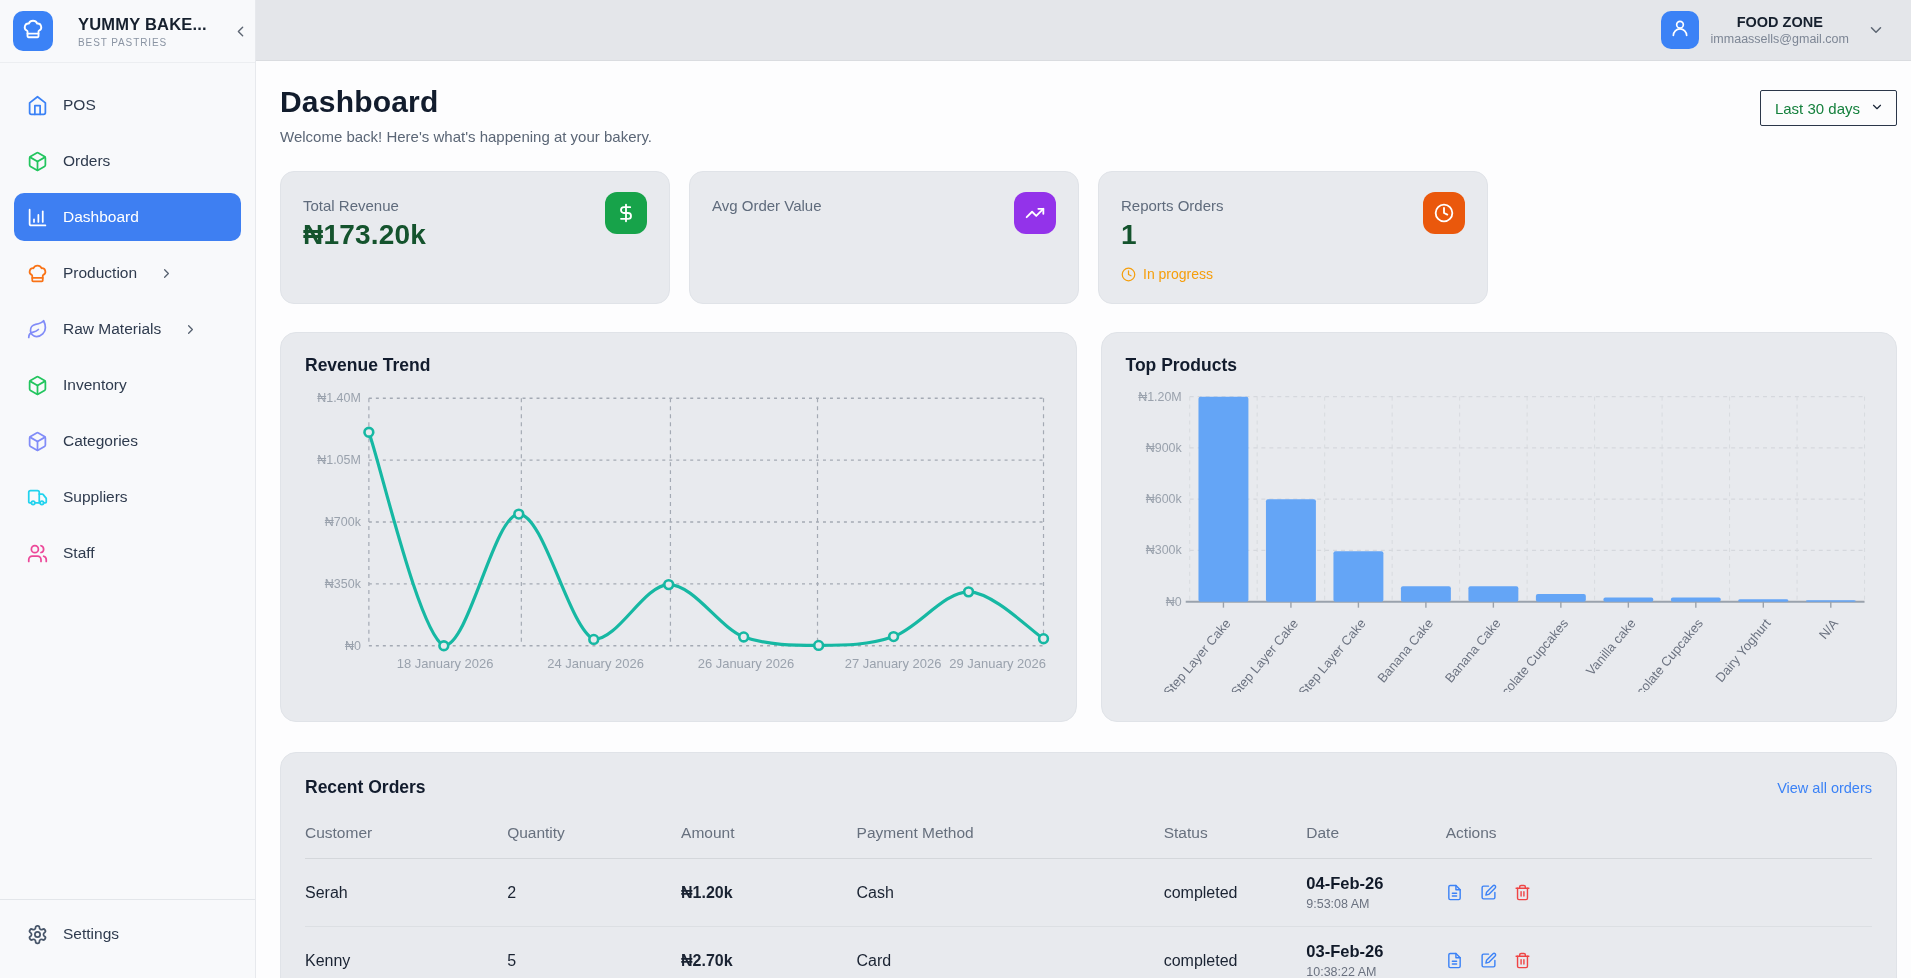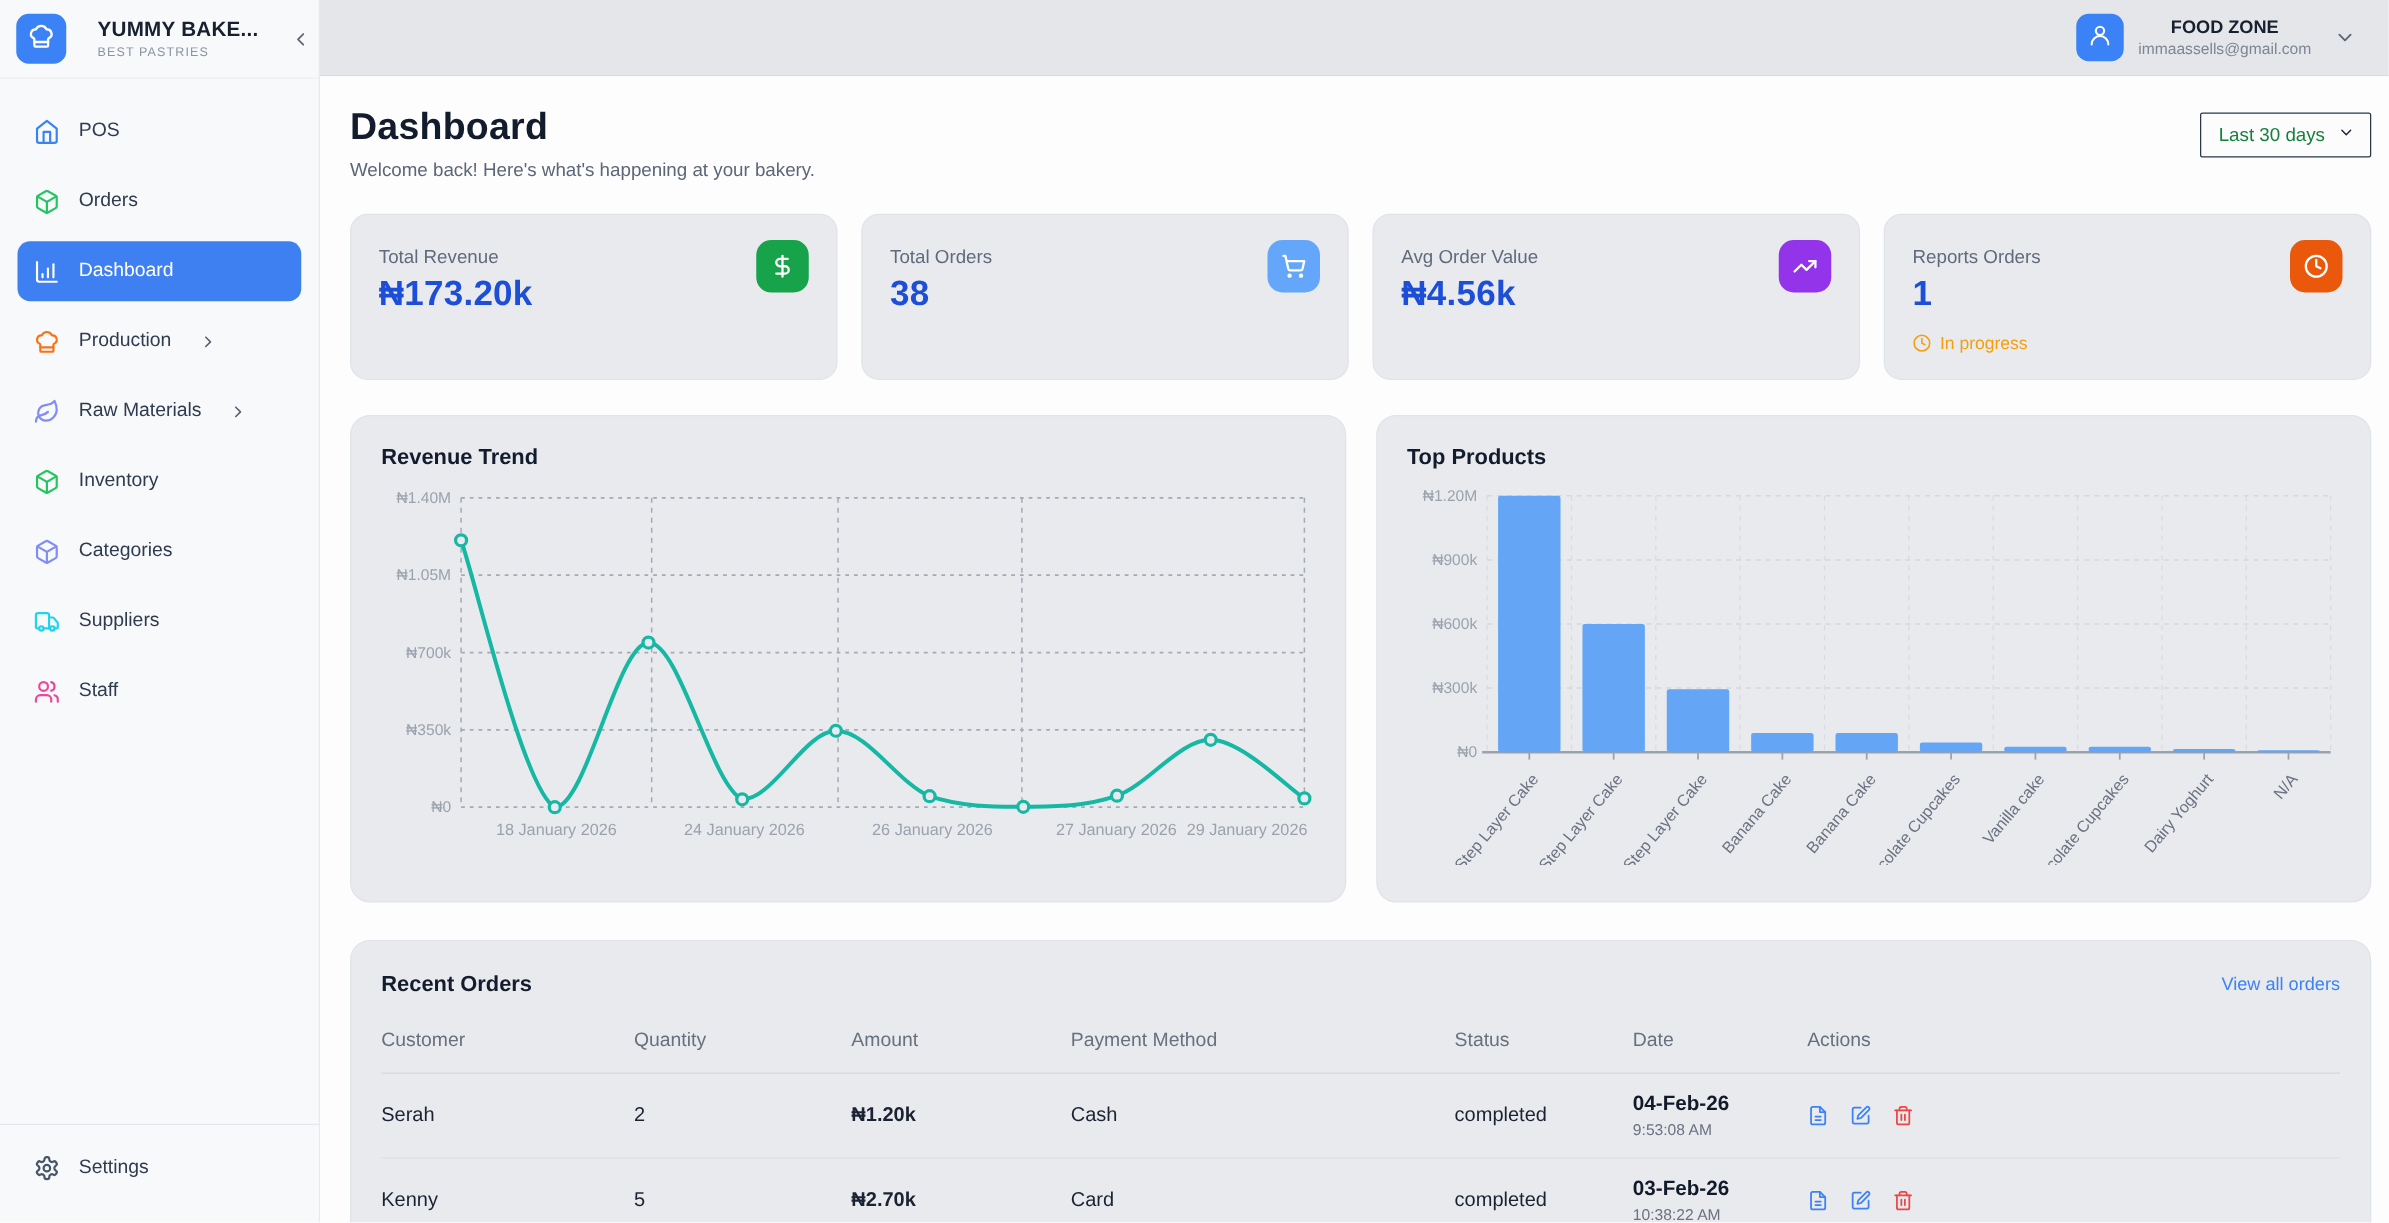--- a/index.html
+++ b/index.html
@@ -32,21 +32,21 @@
   .profile .chev-down { color:#5d6673; display:flex; margin-left:6px; }
   .content { flex:1; background:#fdfdfe; padding:24px 14px 0 24px; overflow:hidden; }
   .page-head { display:flex; justify-content:space-between; align-items:flex-start; }
   .page-title { font-size:30px; font-weight:700; color:#121c2d; letter-spacing:.2px; }
   .page-sub { font-size:15px; color:#5b6676; margin-top:9px; }
   .range-select { display:flex; align-items:center; gap:10px; height:36px; margin-top:5px; padding:0 12px 0 14px; border:1.6px solid #2b3649; border-radius:2px; background:#fcfcfd; font-size:15px; color:#15803d; cursor:pointer; }
   
   .stats-row { display:grid; grid-template-columns:repeat(4,1fr); gap:19px; margin-top:26px; }
   .stat-card { position:relative; height:133px; background:#e8eaee; border:1px solid #e0e3e8; border-radius:14px; padding:25px 22px; }
   .stat-label { font-size:15px; color:#5f6b7c; }
-  .stat-value { font-size:28px; font-weight:800; color:#1d4ed8; margin-top:5px; letter-spacing:.2px; }
+  .stat-value { font-size:28px; font-weight:800; color:#14532d; margin-top:5px; letter-spacing:.2px; }
   .stat-icon { position:absolute; top:20px; right:22px; width:42px; height:42px; border-radius:12px; display:flex; align-items:center; justify-content:center; }
   .stat-note { display:flex; align-items:center; gap:7px; margin-top:15px; font-size:14px; }
   
   .charts-row { display:grid; grid-template-columns:1fr 1fr; gap:24px; margin-top:28px; }
   .chart-card { height:390px; background:#e8eaee; border:1px solid #e0e3e8; border-radius:16px; padding:22px 24px; overflow:hidden; }
   .chart-title { font-size:17.5px; font-weight:700; color:#121c2d; }
   .chart-box { margin-top:10px; }
   .chart-box svg { display:block; width:100%; }
   
   .orders-card { margin-top:30px; background:#e8eaee; border:1px solid #e0e3e8; border-radius:16px 16px 0 0; padding:24px 24px 0 24px; }
@@ -220,33 +220,21 @@
           <div class="stat-label">Total Revenue</div>
           <div class="stat-value">₦173.20k</div>
           <div class="stat-icon" style="background:#17a34a">
             <svg viewBox="0 0 24 24" width="20" height="20" fill="none" stroke="#ffffff" stroke-width="2.2" stroke-linecap="round" stroke-linejoin="round">
               <path d="M12 2v20"></path>
               <path d="M17 5H9.5a3.5 3.5 0 0 0 0 7h5a3.5 3.5 0 0 1 0 7H6"></path>
             </svg>
           </div>
         </div>
         <div class="stat-card">
-          <div class="stat-label">Total Orders</div>
-          <div class="stat-value">38</div>
-          <div class="stat-icon" style="background:#64a6fa">
-            <svg viewBox="0 0 24 24" width="20" height="20" fill="none" stroke="#ffffff" stroke-width="2.2" stroke-linecap="round" stroke-linejoin="round">
-              <circle cx="8" cy="21" r="1"></circle>
-              <circle cx="19" cy="21" r="1"></circle>
-              <path d="M2.05 2.05h2l2.66 12.42a2 2 0 0 0 2 1.58h9.78a2 2 0 0 0 1.95-1.57l1.65-7.43H5.12"></path>
-            </svg>
-          </div>
-        </div>
-        <div class="stat-card">
           <div class="stat-label">Avg Order Value</div>
-          <div class="stat-value">₦4.56k</div>
           <div class="stat-icon" style="background:#9333ea">
             <svg viewBox="0 0 24 24" width="20" height="20" fill="none" stroke="#ffffff" stroke-width="2.2" stroke-linecap="round" stroke-linejoin="round">
               <path d="m22 7-8.5 8.5-5-5L2 17"></path>
               <path d="M16 7h6v6"></path>
             </svg>
           </div>
         </div>
         <div class="stat-card">
           <div class="stat-label">Reports Orders</div>
           <div class="stat-value">1</div>

